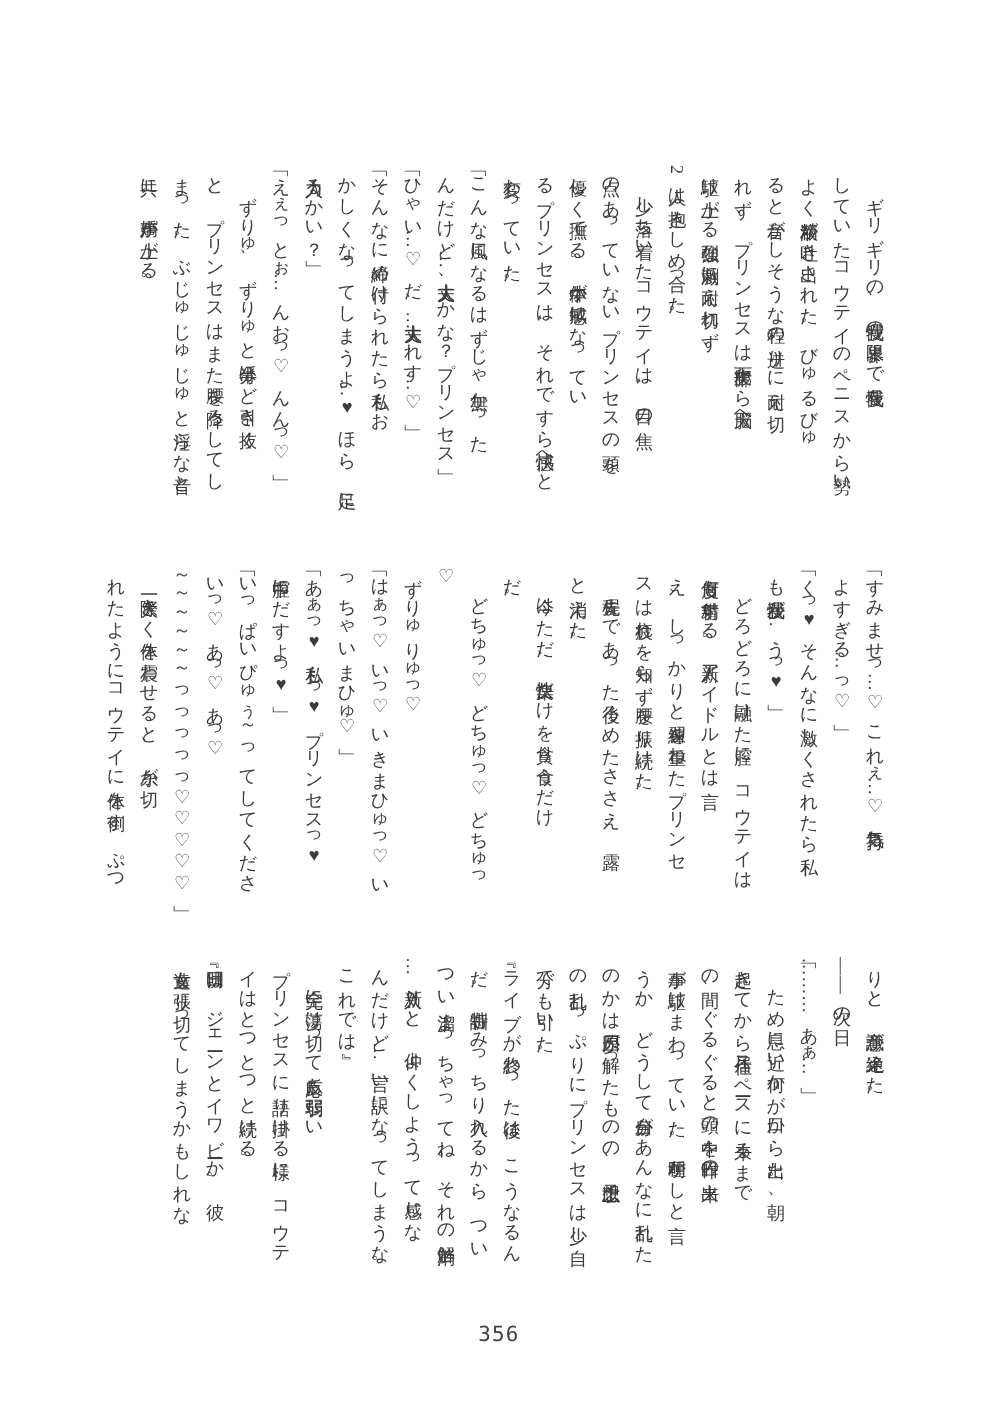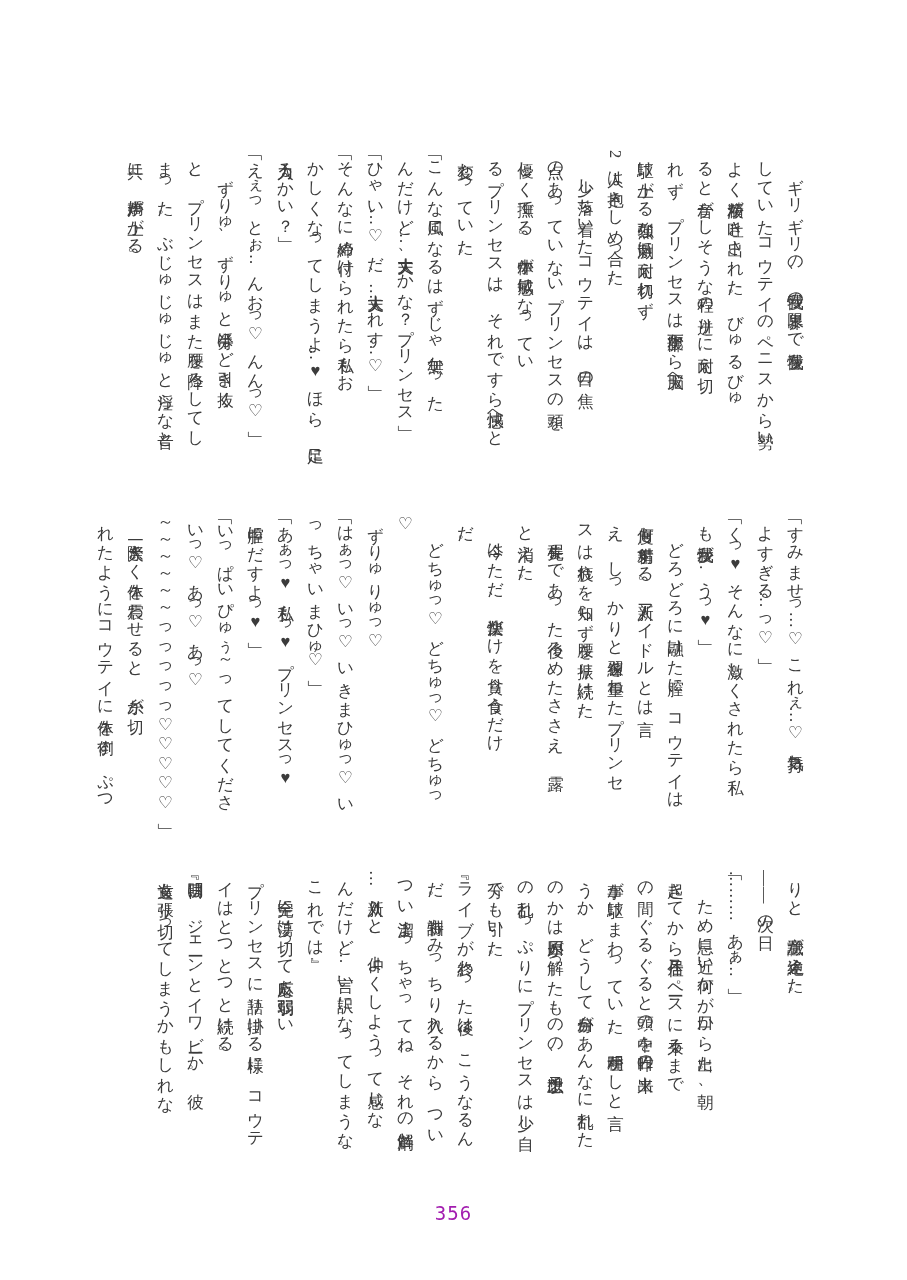--- a/index.html
+++ b/index.html
@@ -37,21 +37,21 @@
   .band-3 { top: 870px; }
   .page-number {
     position: absolute;
     top: 1202px;
     left: 0;
     width: 907px;
     text-align: center;
     font-family: "DejaVu Sans Mono", "Liberation Mono", monospace;
     font-size: 19px;
     letter-spacing: 1px;
-    color: #a21caf;
+    color: #404040;
   }
 </style>
 </head>
 <body>
 
 <div class="page">
   <section class="band band-1">　ギリギリの、我慢の限界まで我慢を
 していたコウテイのペニスから勢い
 よく精液が吐き出された。びゅるびゅ
 ると音がしそうな程の迸りに耐え切

